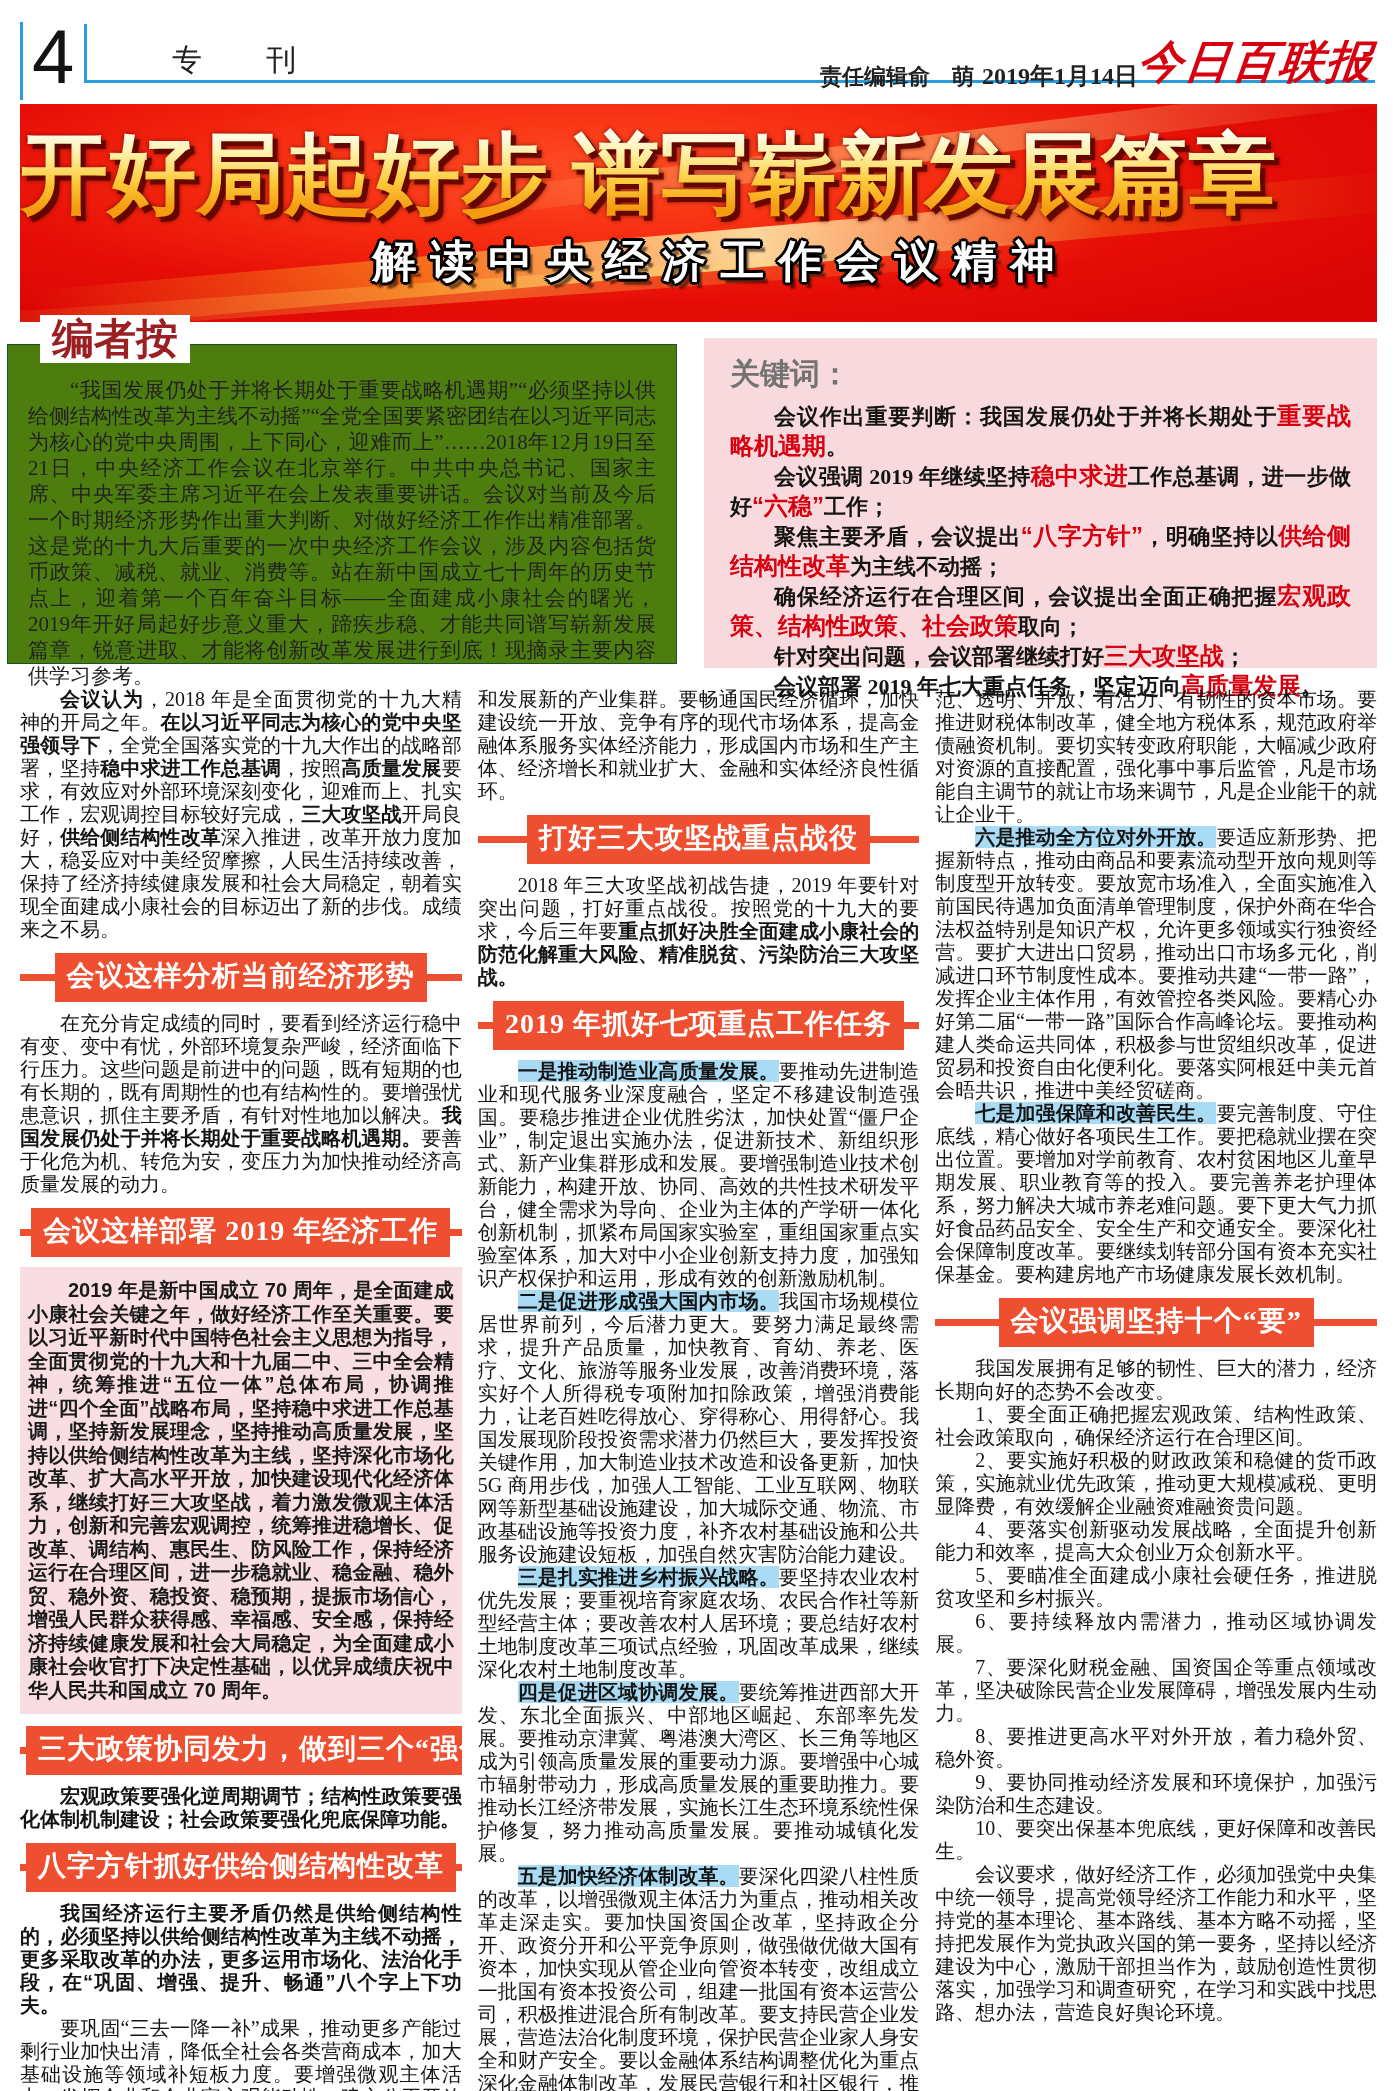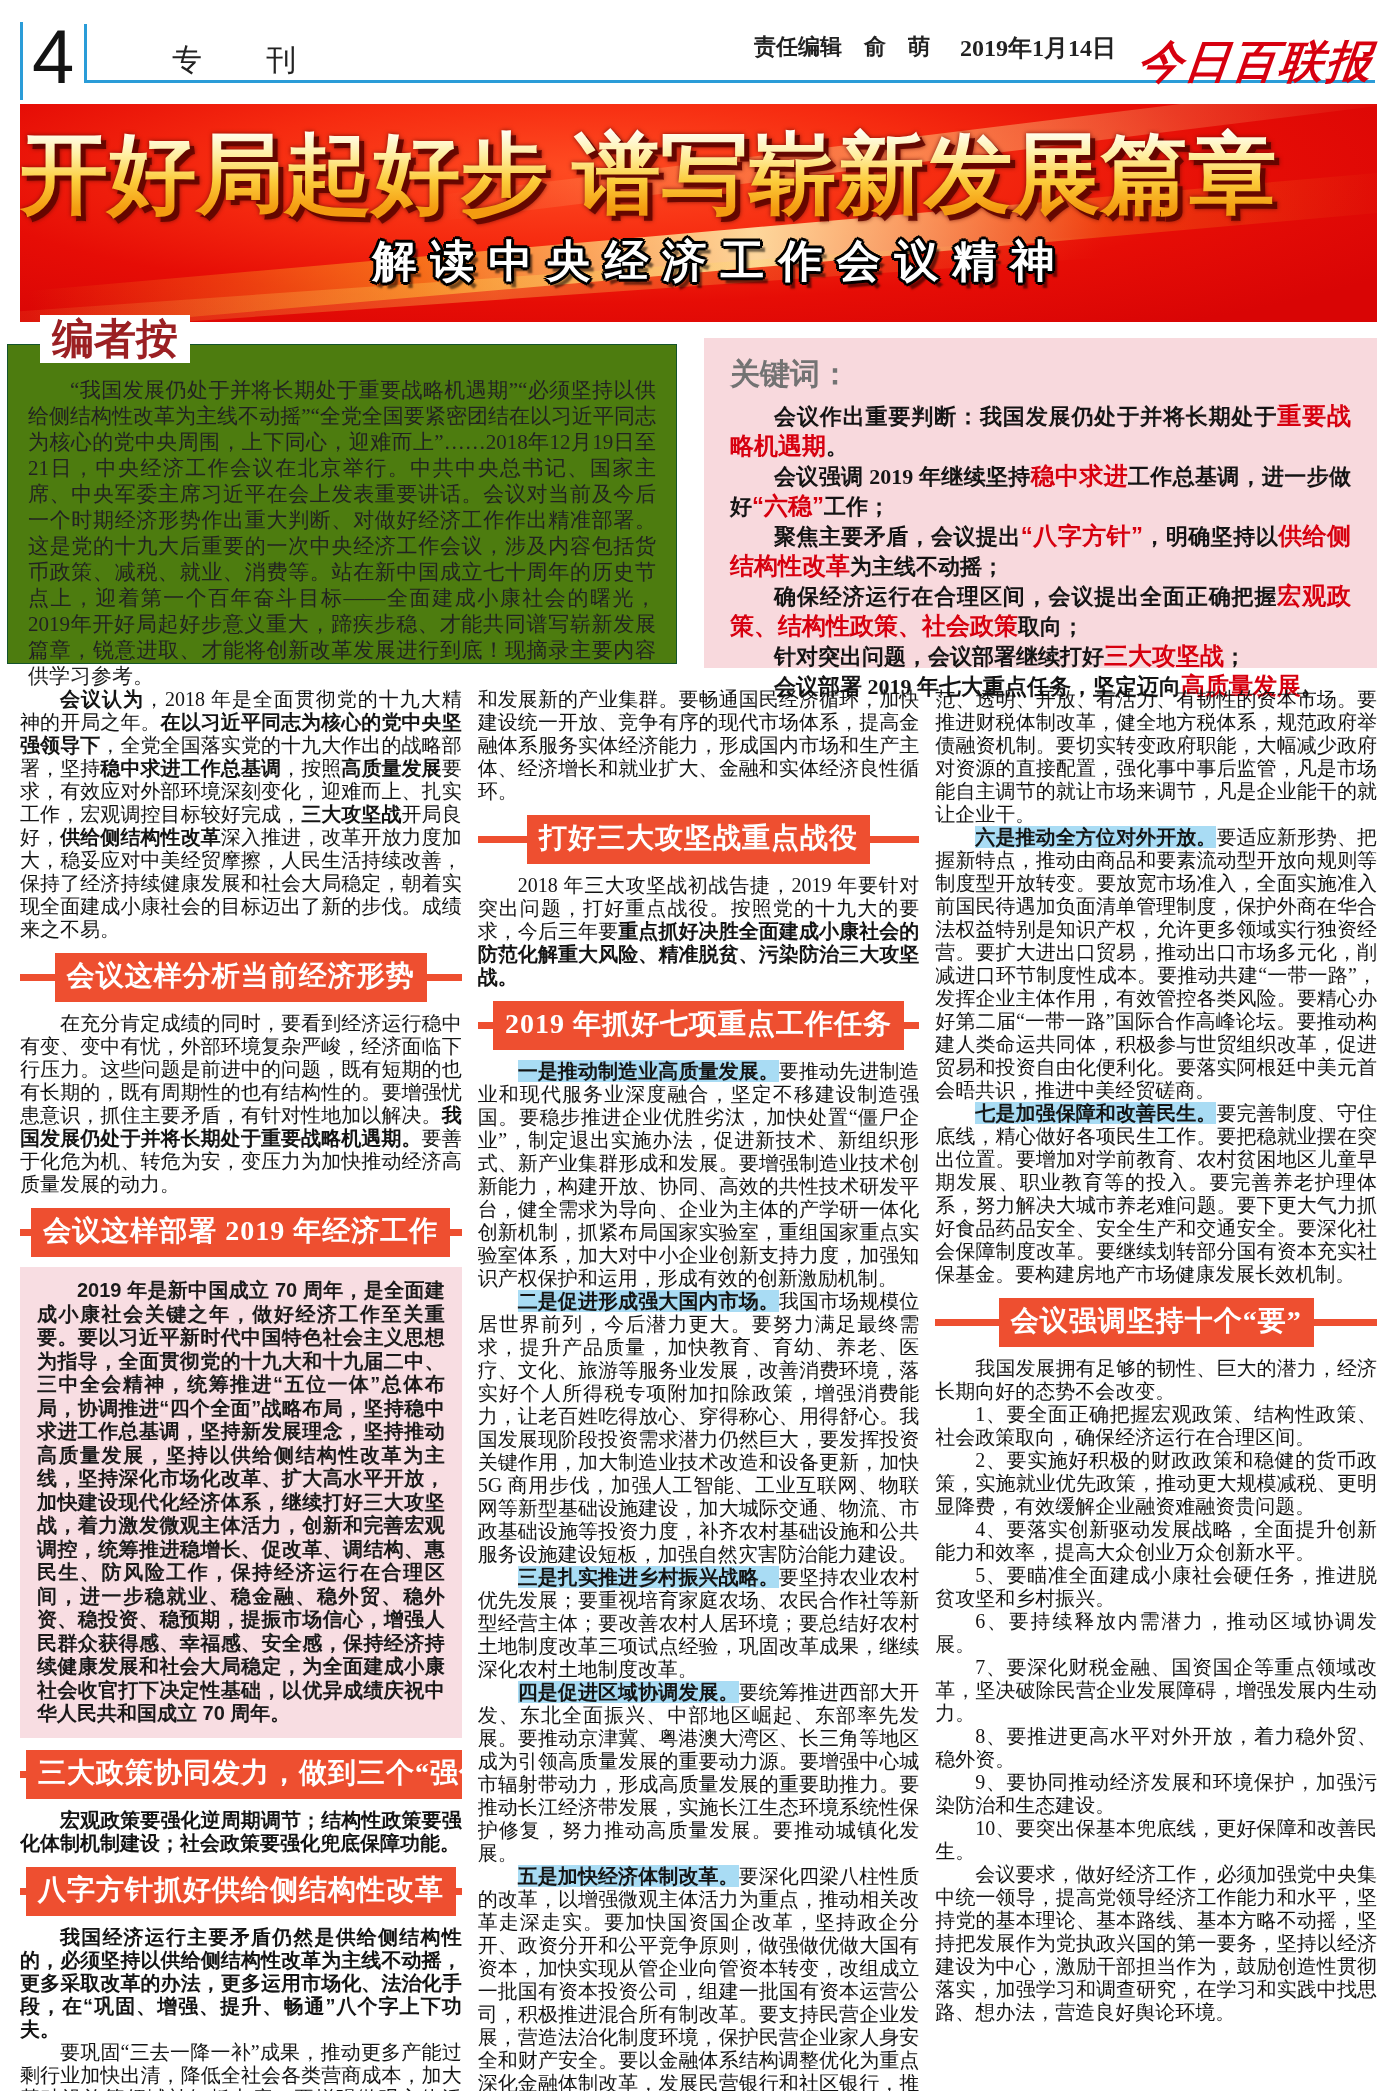--- a/index.html
+++ b/index.html
@@ -7,21 +7,21 @@
         font-family:"Liberation Serif",serif;color:#111;}
   
   .hdr{position:absolute;left:20px;top:14px;right:20px;height:86px;}
   .v1{position:absolute;left:0;top:8px;width:3px;height:78px;background:#2a9cd8;}
   .pgnum{position:absolute;left:12px;top:0px;font-family:"Liberation Sans",sans-serif;
          font-size:76px;line-height:86px;font-weight:400;color:#131313;}
   .v2{position:absolute;left:64px;top:10px;width:3px;height:58px;background:#2a9cd8;}
   .hline{position:absolute;left:64px;right:2px;top:66px;height:3px;background:#2a9cd8;}
   .seclabel{position:absolute;left:152px;top:26px;font-size:30px;letter-spacing:28px;color:#222;
             font-family:"Liberation Sans",sans-serif;}
-  .hdr-right{position:absolute;right:4px;top:18px;display:flex;align-items:flex-start;gap:22px;}
+  .hdr-right{position:absolute;right:4px;top:18px;display:flex;align-items:flex-end;}
   .edlabel,.edname{font-family:"Liberation Sans",sans-serif;font-size:22px;font-weight:bold;color:#222;}
   .edname{letter-spacing:8px;}
   .pdate{font-size:24px;font-weight:bold;color:#222;}
   .paper{font-size:45px;font-weight:bold;font-style:italic;color:#d7000f;
          font-family:"Liberation Serif",serif;transform:skewX(-6deg);letter-spacing:2px;}
   
   .banner{position:absolute;left:20px;top:104px;width:1357px;height:218px;overflow:hidden;
           background:radial-gradient(ellipse 70% 90% at 42% 30%, #ff4c22 0%, #f62b10 38%, #e60d06 68%, #d90505 100%);}
   .streak{position:absolute;pointer-events:none;}
   .s1{left:-4%;top:58%;width:112%;height:40px;transform:rotate(-5deg);
@@ -52,21 +52,21 @@
   
   .cols{position:absolute;left:20px;top:688px;width:1357px;height:1403px;display:flex;gap:16px;}
   .col{flex:1;overflow:hidden;}
   .col p.t{font-size:20px;line-height:23px;text-align:justify;text-indent:2em;margin:0;color:#141414;}
   span.b{font-family:"Liberation Sans",sans-serif;font-weight:bold;}
   span.hl{font-family:"Liberation Sans",sans-serif;font-weight:bold;background:#a9dcf4;}
   .sec{display:flex;align-items:center;margin:12px 0 10px;}
   .sec .l{flex:1;height:7px;background:#ee4f30;min-width:6px;}
   .sec .x{background:#ee4f30;color:#fff;font-weight:bold;font-size:28px;line-height:1;
           padding:9px 12px 12px;white-space:nowrap;letter-spacing:1px;}
-  .pinkbox{background:#f8dde2;padding:12px 17px;margin:4px 0 10px;}
+  .pinkbox{background:#f8dde2;padding:12px 8px;margin:4px 0 10px;}
   .pinkbox p{font-family:"Liberation Sans",sans-serif;font-weight:bold;font-size:20px;line-height:23.5px;
              text-indent:2em;text-align:justify;margin:0;color:#1a1a1a;}
 </style>
 </head>
 <body>
 
 <div class="page">
 
   <div class="hdr">
     <div class="v1"></div>

